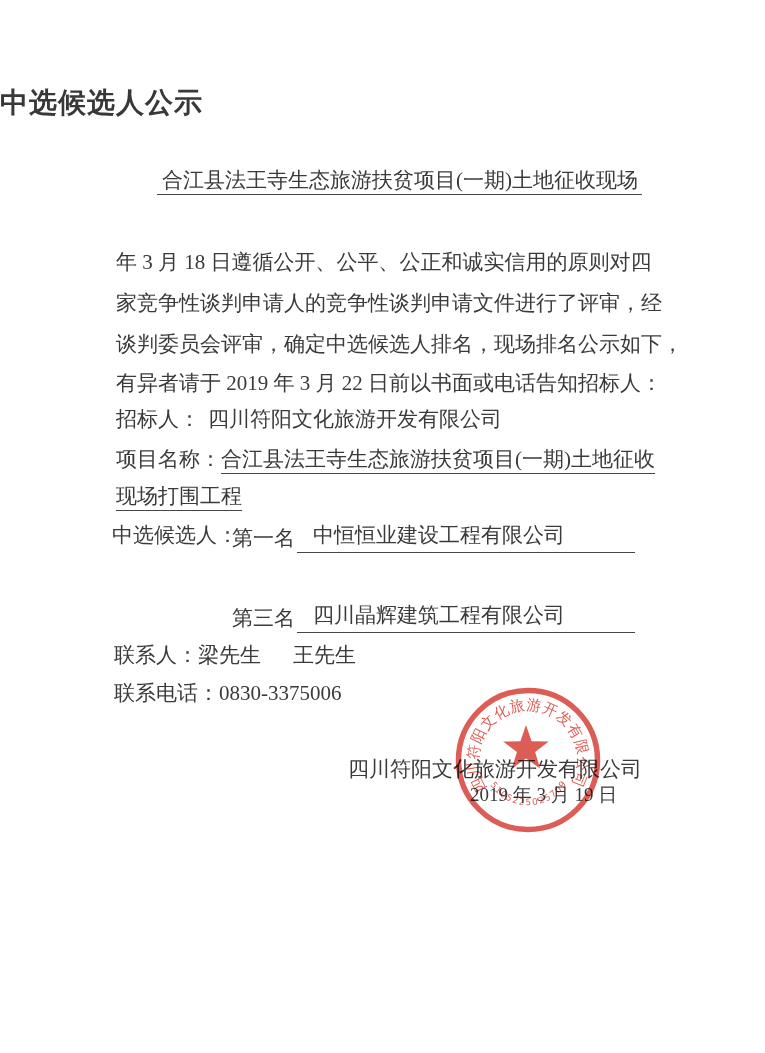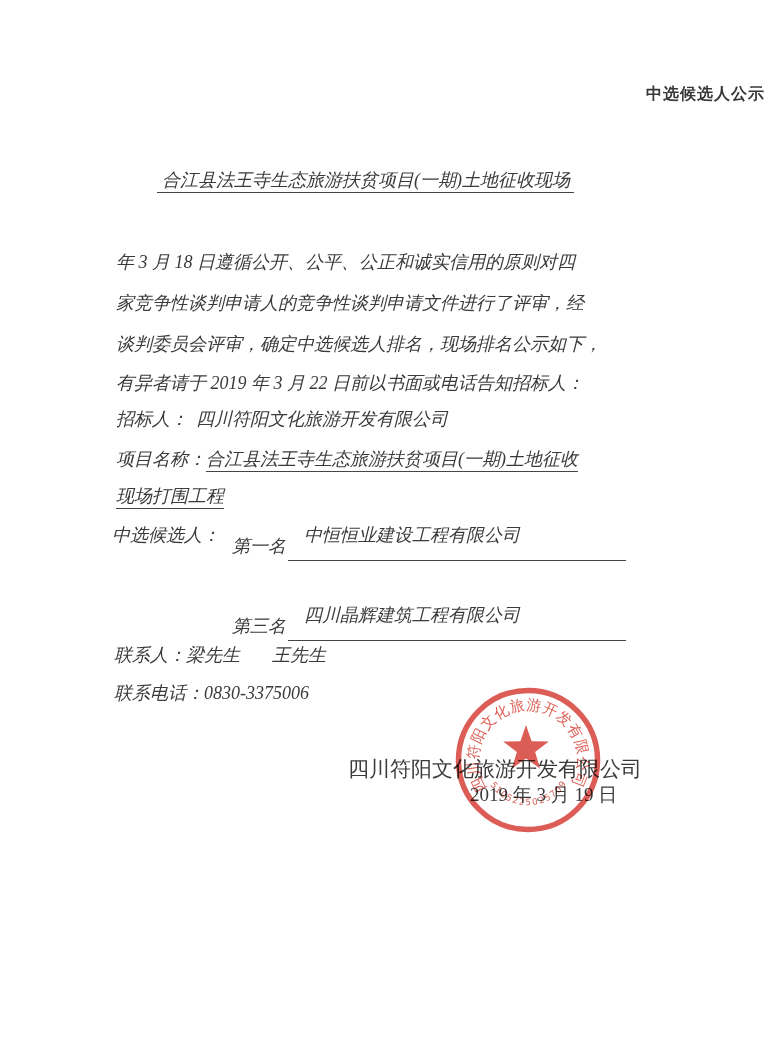--- a/index.html
+++ b/index.html
@@ -8,52 +8,51 @@
     width:765px;height:1053px;
     margin:0 auto;
     background:#ffffff;
     overflow:hidden;
     font-family:"Liberation Serif","DejaVu Serif",serif;
     color:#3a3a3a;
   }
   .title{
     position:absolute;
     top:84px;left:0;width:765px;
-    text-align:right;
-    font-size:16px;
+    text-align:left;
+    font-size:28px;
     letter-spacing:1px;
     font-weight:600;
     color:#383838;
   }
   .line{
     position:absolute;
     left:116px;
     white-space:nowrap;
-    font-size:18px;
+    font-size:21px;
     line-height:30px;
     height:32px;
-    font-style:italic;
   }
   .u{
     border-bottom:1.5px solid #454545;
     padding-bottom:2px;
   }
   .indent1{margin-left:41px;padding-left:5px;padding-right:4px;}
   .tail-u{padding-right:16px;}
   .gap8{margin-left:8px;}
   .gap6{margin-left:0;}
   .gap20{margin-left:32px;}
   .rank-row{left:232px;}
   .rank-underline{
     display:inline-block;
     width:322px;
     padding-left:16px;
     margin-left:2px;
     border-bottom:1.5px solid #454545;
-    padding-bottom:10px;
+    padding-bottom:2px;
     white-space:nowrap;
     vertical-align:bottom;
   }
   .signature{position:absolute;left:348px;top:755px;font-size:21px;white-space:nowrap;}
   .docdate{position:absolute;left:470px;top:782px;font-size:19px;white-space:nowrap;}
   .stamp{
     position:absolute;
     left:448px;top:680px;
     width:160px;height:160px;
     mix-blend-mode:multiply;

